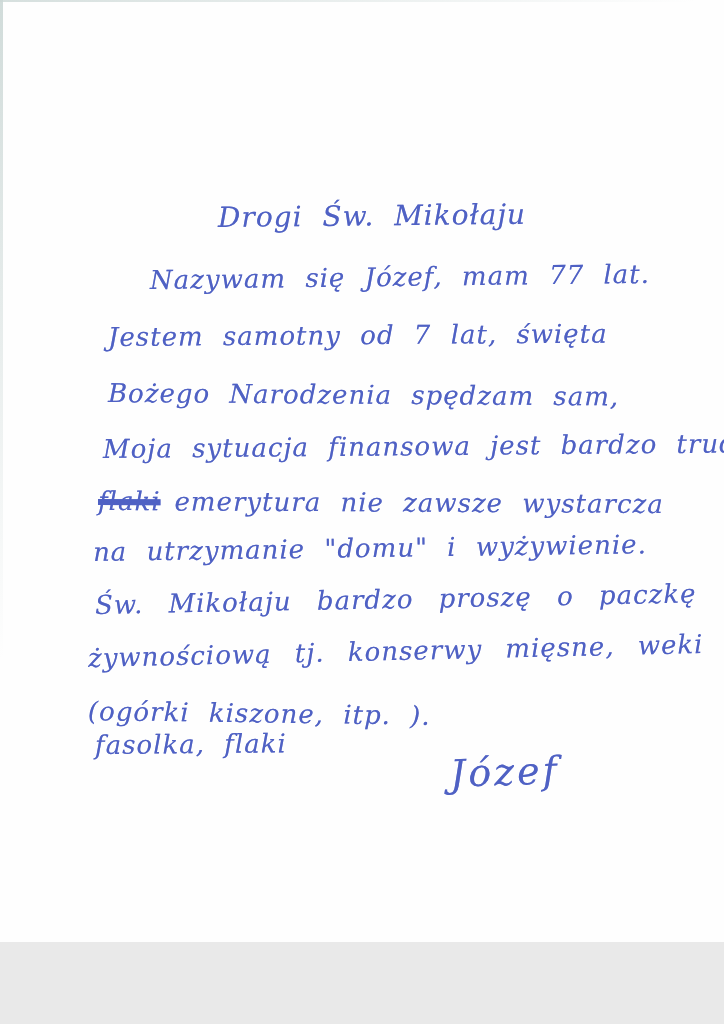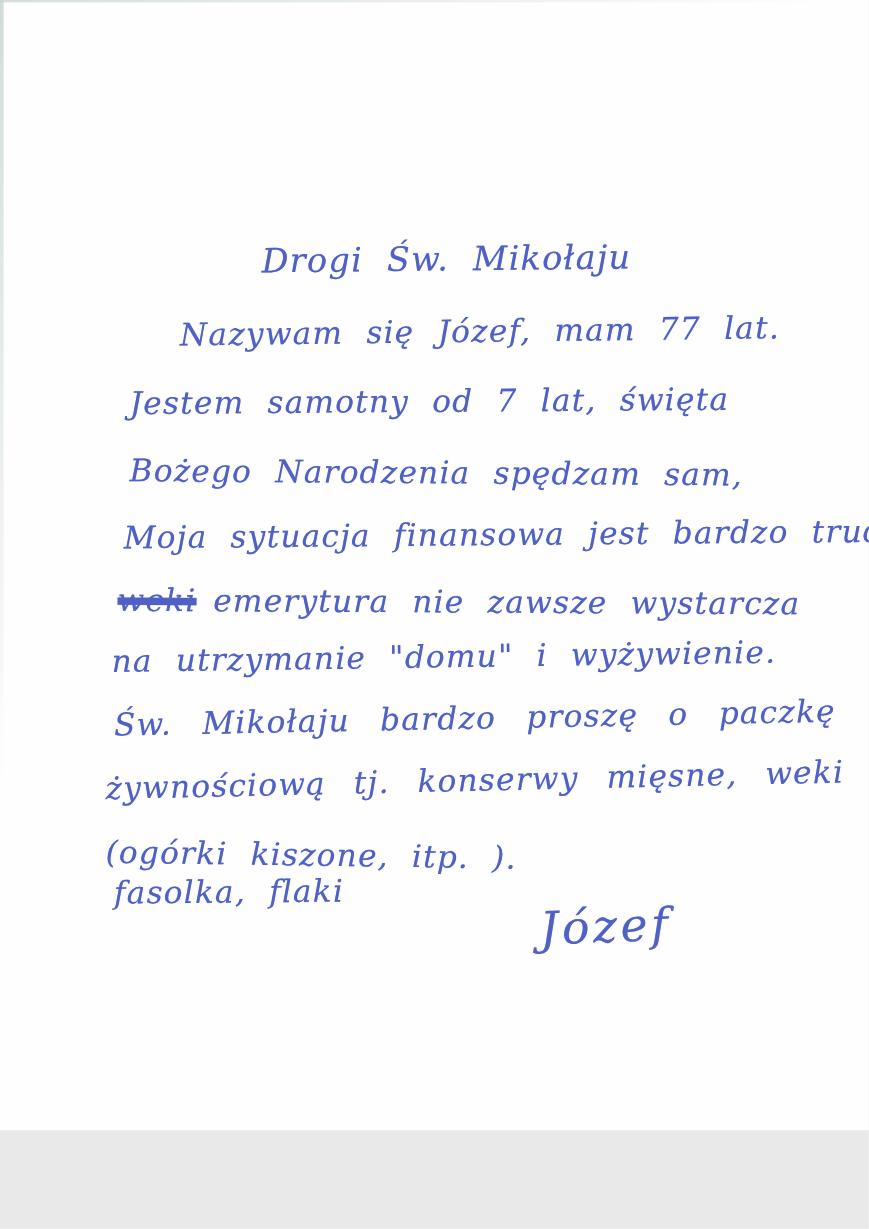--- a/index.html
+++ b/index.html
@@ -80,21 +80,21 @@
 
   <div class="hand l0">Nazywam się Józef, mam 77 lat.</div>
 
   <div class="hand l1">Jestem samotny od 7 lat, święta</div>
 
   <div class="hand l2">Bożego Narodzenia spędzam sam,</div>
 
   <div class="hand l3">Moja sytuacja finansowa jest bardzo trudna,</div>
 
   <div class="hand l4">
-    <span class="struck">weki</span><span>emerytura nie zawsze wystarcza</span>
+    <span class="struck">flaki</span><span>emerytura nie zawsze wystarcza</span>
   </div>
 
   <div class="hand l5">na utrzymanie "domu" i wyżywienie.</div>
 
   <div class="hand l6">Św. Mikołaju bardzo proszę o paczkę</div>
 
   <div class="hand l7">żywnościową tj. konserwy mięsne, weki</div>
 
   <div class="hand l8">(ogórki kiszone, itp. ).</div>
 

